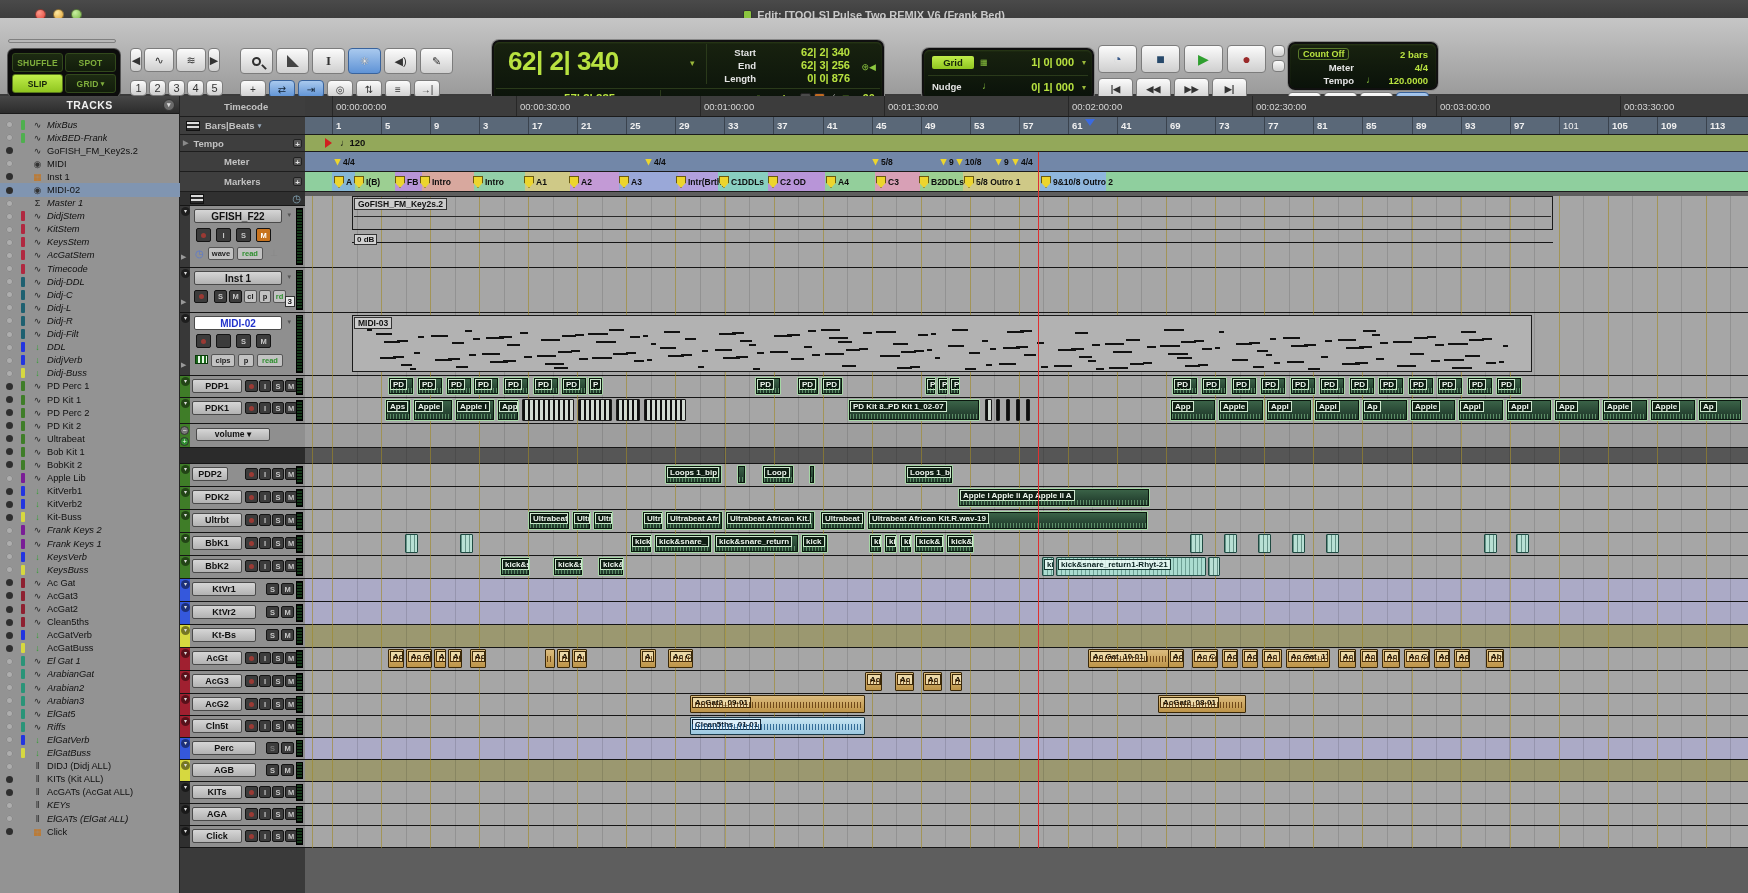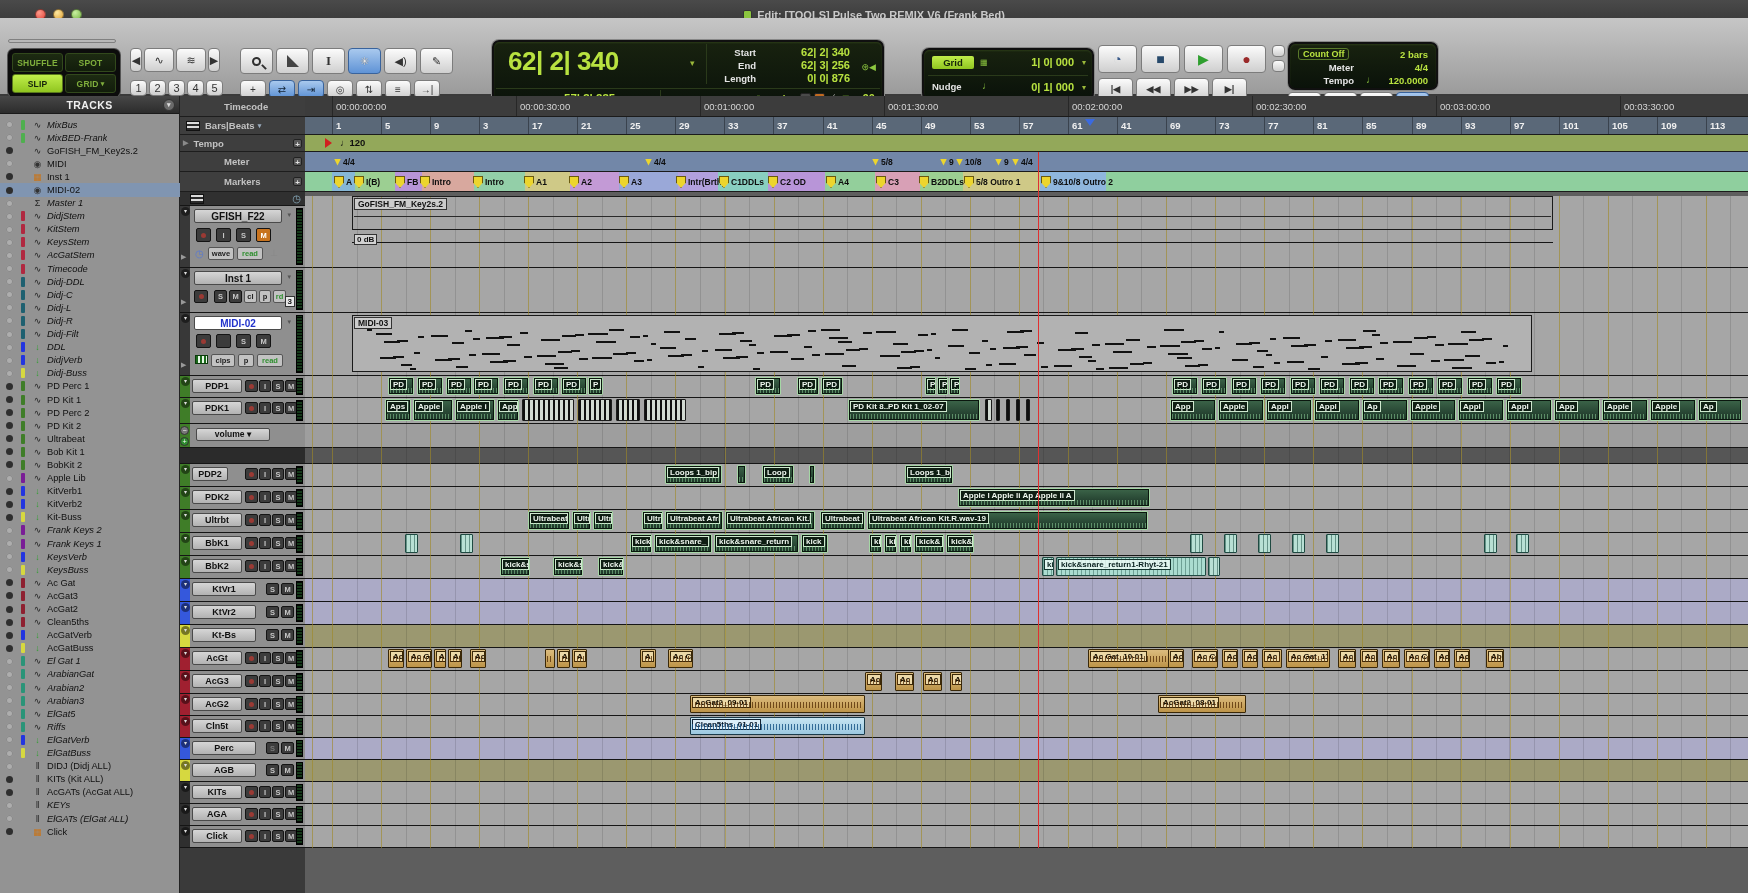--- a/index.html
+++ b/index.html
@@ -930,21 +930,21 @@
           <div class="rtick" style="left: 763px; font-weight: bold; color: rgb(240, 240, 240);">61</div>
           <div class="rtick" style="left: 812px; font-weight: bold; color: rgb(240, 240, 240);">41</div>
           <div class="rtick" style="left: 861px; font-weight: bold; color: rgb(240, 240, 240);">69</div>
           <div class="rtick" style="left: 910px; font-weight: bold; color: rgb(240, 240, 240);">73</div>
           <div class="rtick" style="left: 959px; font-weight: bold; color: rgb(240, 240, 240);">77</div>
           <div class="rtick" style="left: 1008px; font-weight: bold; color: rgb(240, 240, 240);">81</div>
           <div class="rtick" style="left: 1057px; font-weight: bold; color: rgb(240, 240, 240);">85</div>
           <div class="rtick" style="left: 1107px; font-weight: bold; color: rgb(240, 240, 240);">89</div>
           <div class="rtick" style="left: 1156px; font-weight: bold; color: rgb(240, 240, 240);">93</div>
           <div class="rtick" style="left: 1205px; font-weight: bold; color: rgb(240, 240, 240);">97</div>
-          <div class="rtick" style="left: 1254px; font-weight: bold; color: rgb(240, 240, 240);">101</div>
+          <div class="rtick" style="left: 1254px; font-weight: normal; color: rgb(240, 240, 240);">101</div>
           <div class="rtick" style="left: 1303px; font-weight: bold; color: rgb(240, 240, 240);">105</div>
           <div class="rtick" style="left: 1352px; font-weight: bold; color: rgb(240, 240, 240);">109</div>
           <div class="rtick" style="left: 1401px; font-weight: bold; color: rgb(240, 240, 240);">113</div>
           <div class="bmarker" style="left: 780px; top: 2px;"></div>
         </div>
         <div class="ruler" style="top: 39px; height: 17px; background: rgb(147, 168, 90);">
           <div class="tmarker" style="left: 20px; top: 3px;"></div>
           <div style="position: absolute; left: 35px; top: 2px; font-size: 9.5px; font-weight: bold; color: rgb(16, 16, 16);">♩120</div>
         </div>
         <div class="ruler" style="top: 56px; height: 20px; background: rgb(114, 135, 168);">

